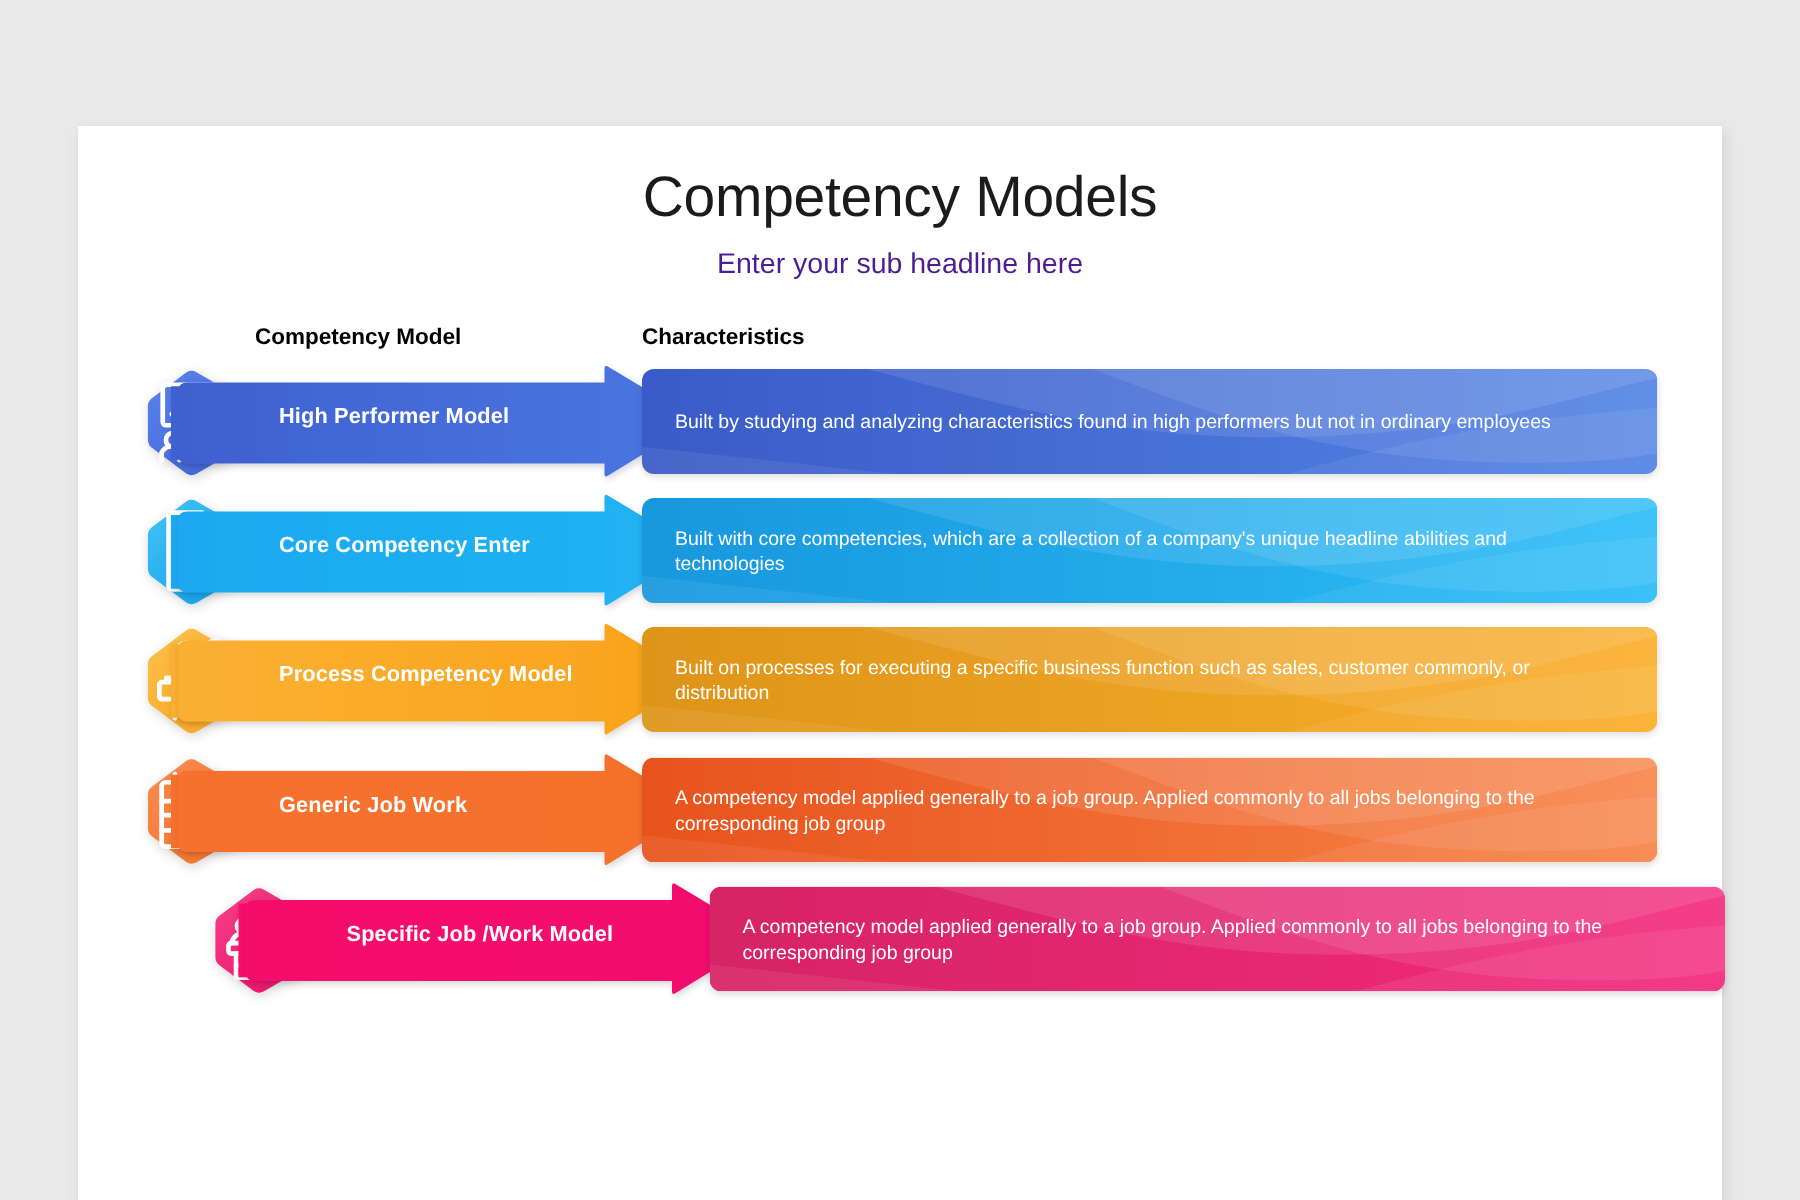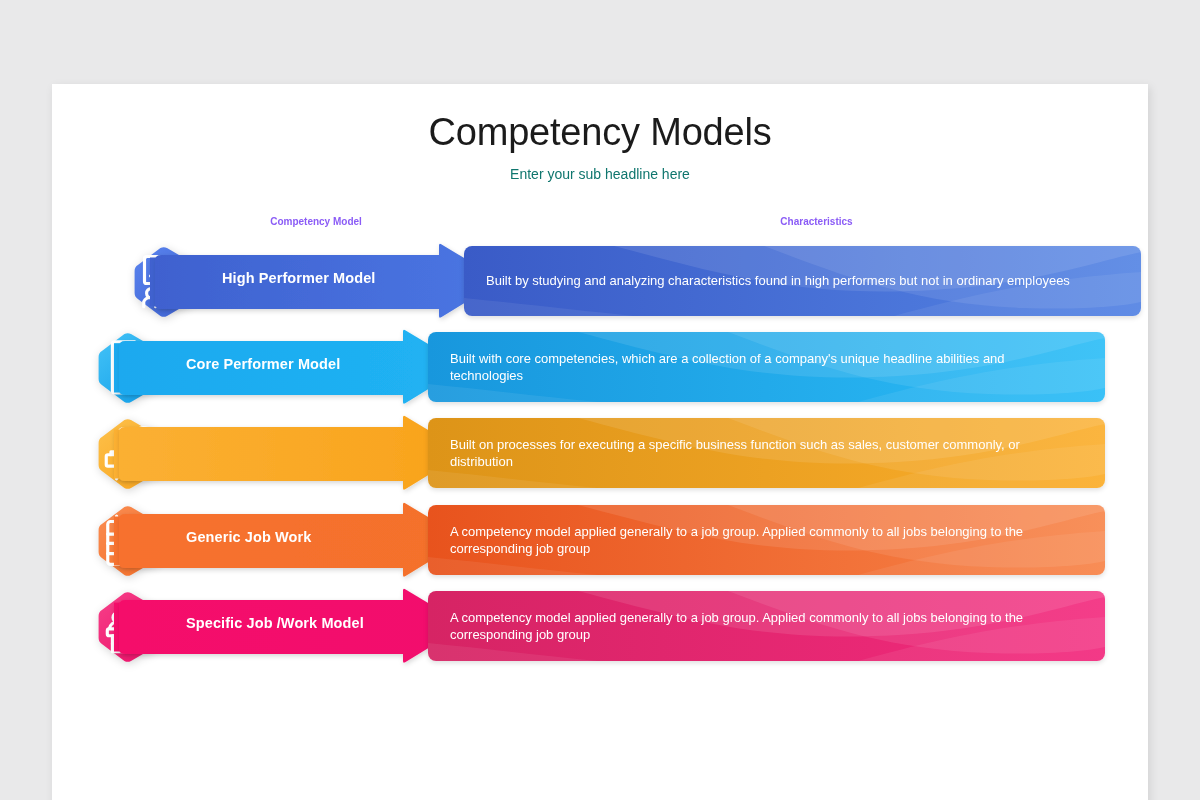--- a/index.html
+++ b/index.html
@@ -32,47 +32,47 @@
     font-size: 38px;
     font-weight: 400;
     color: #1b1b1b;
     letter-spacing: -0.2px;
   }
   #page-subtitle {
     position: absolute;
     left: 0; top: 82px;
     width: 100%;
     text-align: center;
-    font-size: 14px;
+    font-size: 19px;
     font-weight: 400;
-    color: #0f766e;
+    color: #4c1d95;
   }
 
   .col-header {
     position: absolute;
-    font-size: 10px;
+    font-size: 15px;
     font-weight: bold;
-    color: #8b5cf6;
-    text-align: center;
+    color: #000000;
+    text-align: left;
   }
   #header-competency { left: 118px; top: 132px; width: 292px; }
   #header-characteristics { left: 376px; top: 132px; width: 777px; }
 
   
   .row {
     position: absolute;
     left: 0;
     width: 100%;
     height: 86px;
   }
-  .row-0 { top: 155px; margin-left: 36px; }
+  .row-0 { top: 155px; }
   .row-1 { top: 241px; }
   .row-2 { top: 327px; }
   .row-3 { top: 414px; }
-  .row-4 { top: 500px; }
+  .row-4 { top: 500px; margin-left: 45px; }
 
   
   .arrow-wrap {
     position: absolute;
     left: 51px;
     top: 4px;
     width: 362px;
     height: 78px;
   }
   .arrow-wrap svg { display: block; width: 100%; height: 100%; overflow: visible; }
@@ -254,21 +254,21 @@
                  L17 14.5
                  Q23 14.5 26.5 19 L38 33.5 Q41.5 39 38 44.5 L26.5 59
                  Q23 63.5 17 63.5 L0 63.5
                  L0 14.5 Z" transform="translate(11,0)"></path>
         <path filter="url(#as1)" fill="url(#ag1)" d="M22 12 L300 12 L300 2.6 Q300 0 302.2 1.3 L359.4 35.6
                  Q362.4 37.4 359.4 39.2 L302.2 74.2 Q300 75.6 300 73 L300 66 L22 66
                  Q16 66 16 60.5 L16 17.5 Q16 12 22 12 Z"></path>
       </svg>
     </div>
 
-    <div class="arrow-label">Core Performer Model</div>
+    <div class="arrow-label">Core Competency Enter</div>
 
     <div class="char-panel">
       <svg class="wavebg" viewBox="0 0 677 70" preserveAspectRatio="none">
     <defs>
       <linearGradient id="pg1" x1="0" y1="0" x2="1" y2="0">
         <stop offset="0" stop-color="#1897dd"></stop>
         <stop offset="1" stop-color="#2cbdf7"></stop>
       </linearGradient>
     </defs>
     <rect x="0" y="0" width="677" height="70" fill="url(#pg1)"></rect>
@@ -324,20 +324,21 @@
                  L17 14.5
                  Q23 14.5 26.5 19 L38 33.5 Q41.5 39 38 44.5 L26.5 59
                  Q23 63.5 17 63.5 L0 63.5
                  L0 14.5 Z" transform="translate(11,0)"></path>
         <path filter="url(#as2)" fill="url(#ag2)" d="M22 12 L300 12 L300 2.6 Q300 0 302.2 1.3 L359.4 35.6
                  Q362.4 37.4 359.4 39.2 L302.2 74.2 Q300 75.6 300 73 L300 66 L22 66
                  Q16 66 16 60.5 L16 17.5 Q16 12 22 12 Z"></path>
       </svg>
     </div>
 
+    <div class="arrow-label">Process Competency Model</div>
 
     <div class="char-panel">
       <svg class="wavebg" viewBox="0 0 677 70" preserveAspectRatio="none">
     <defs>
       <linearGradient id="pg2" x1="0" y1="0" x2="1" y2="0">
         <stop offset="0" stop-color="#dd9418"></stop>
         <stop offset="1" stop-color="#fbae2c"></stop>
       </linearGradient>
     </defs>
     <rect x="0" y="0" width="677" height="70" fill="url(#pg2)"></rect>

